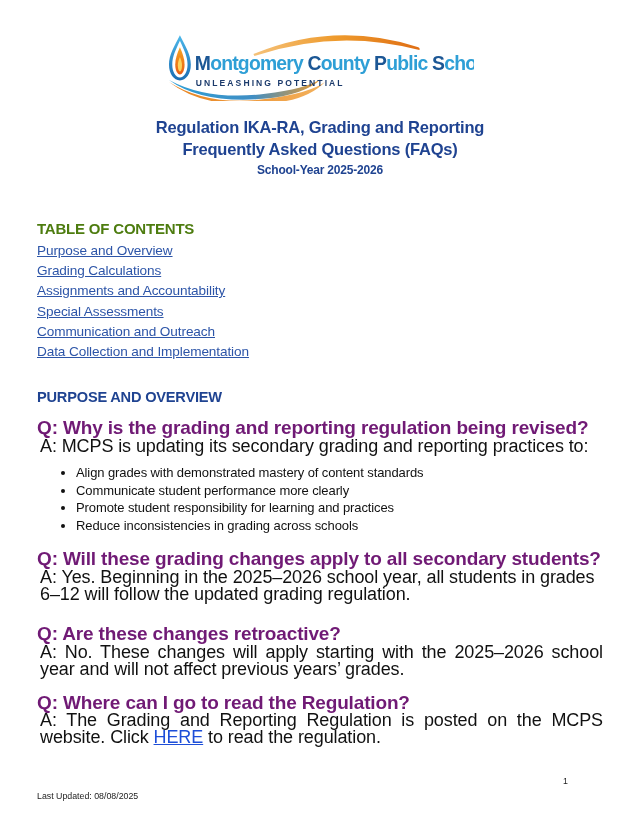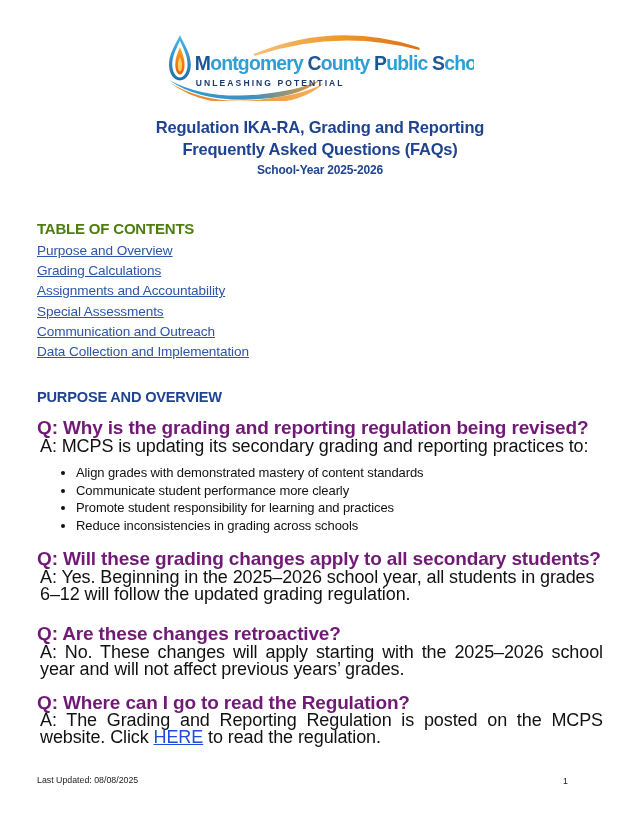--- a/index.html
+++ b/index.html
@@ -31,21 +31,21 @@
   .section-heading{margin-top:27px;font-size:14.6px;font-weight:700;color:#1f4391;letter-spacing:-0.2px;}
   .qa{margin-top:14px;}
   .question{font-size:19px;font-weight:700;color:#701a75;line-height:17.5px;letter-spacing:-0.15px;}
   .answer{font-size:18px;line-height:17.3px;margin-top:1px;padding-left:3px;letter-spacing:-0.1px;}
   .answer.justified{text-align:justify;}
   .bullets{margin:9px 0 0 0;padding-left:39px;}
   .bullets li{font-size:13px;line-height:17.6px;letter-spacing:-0.1px;}
   .inline-link{color:#1d4ed8;text-decoration:underline;cursor:pointer;}
   
   .footer{position:absolute;left:0;top:775px;width:640px;font-size:8.8px;color:#222;}
-  .footer .updated{position:absolute;left:37px;top:0;}
+  .footer .updated{position:absolute;left:37px;top:16px;}
   .footer .pagenum{position:absolute;left:563px;top:1px;}
 </style>
 </head>
 <body>
 
 <div class="page">
 
   <div class="logo-wrap">
     <svg class="logo" viewBox="0 0 310 68" aria-hidden="true">
       <defs>

